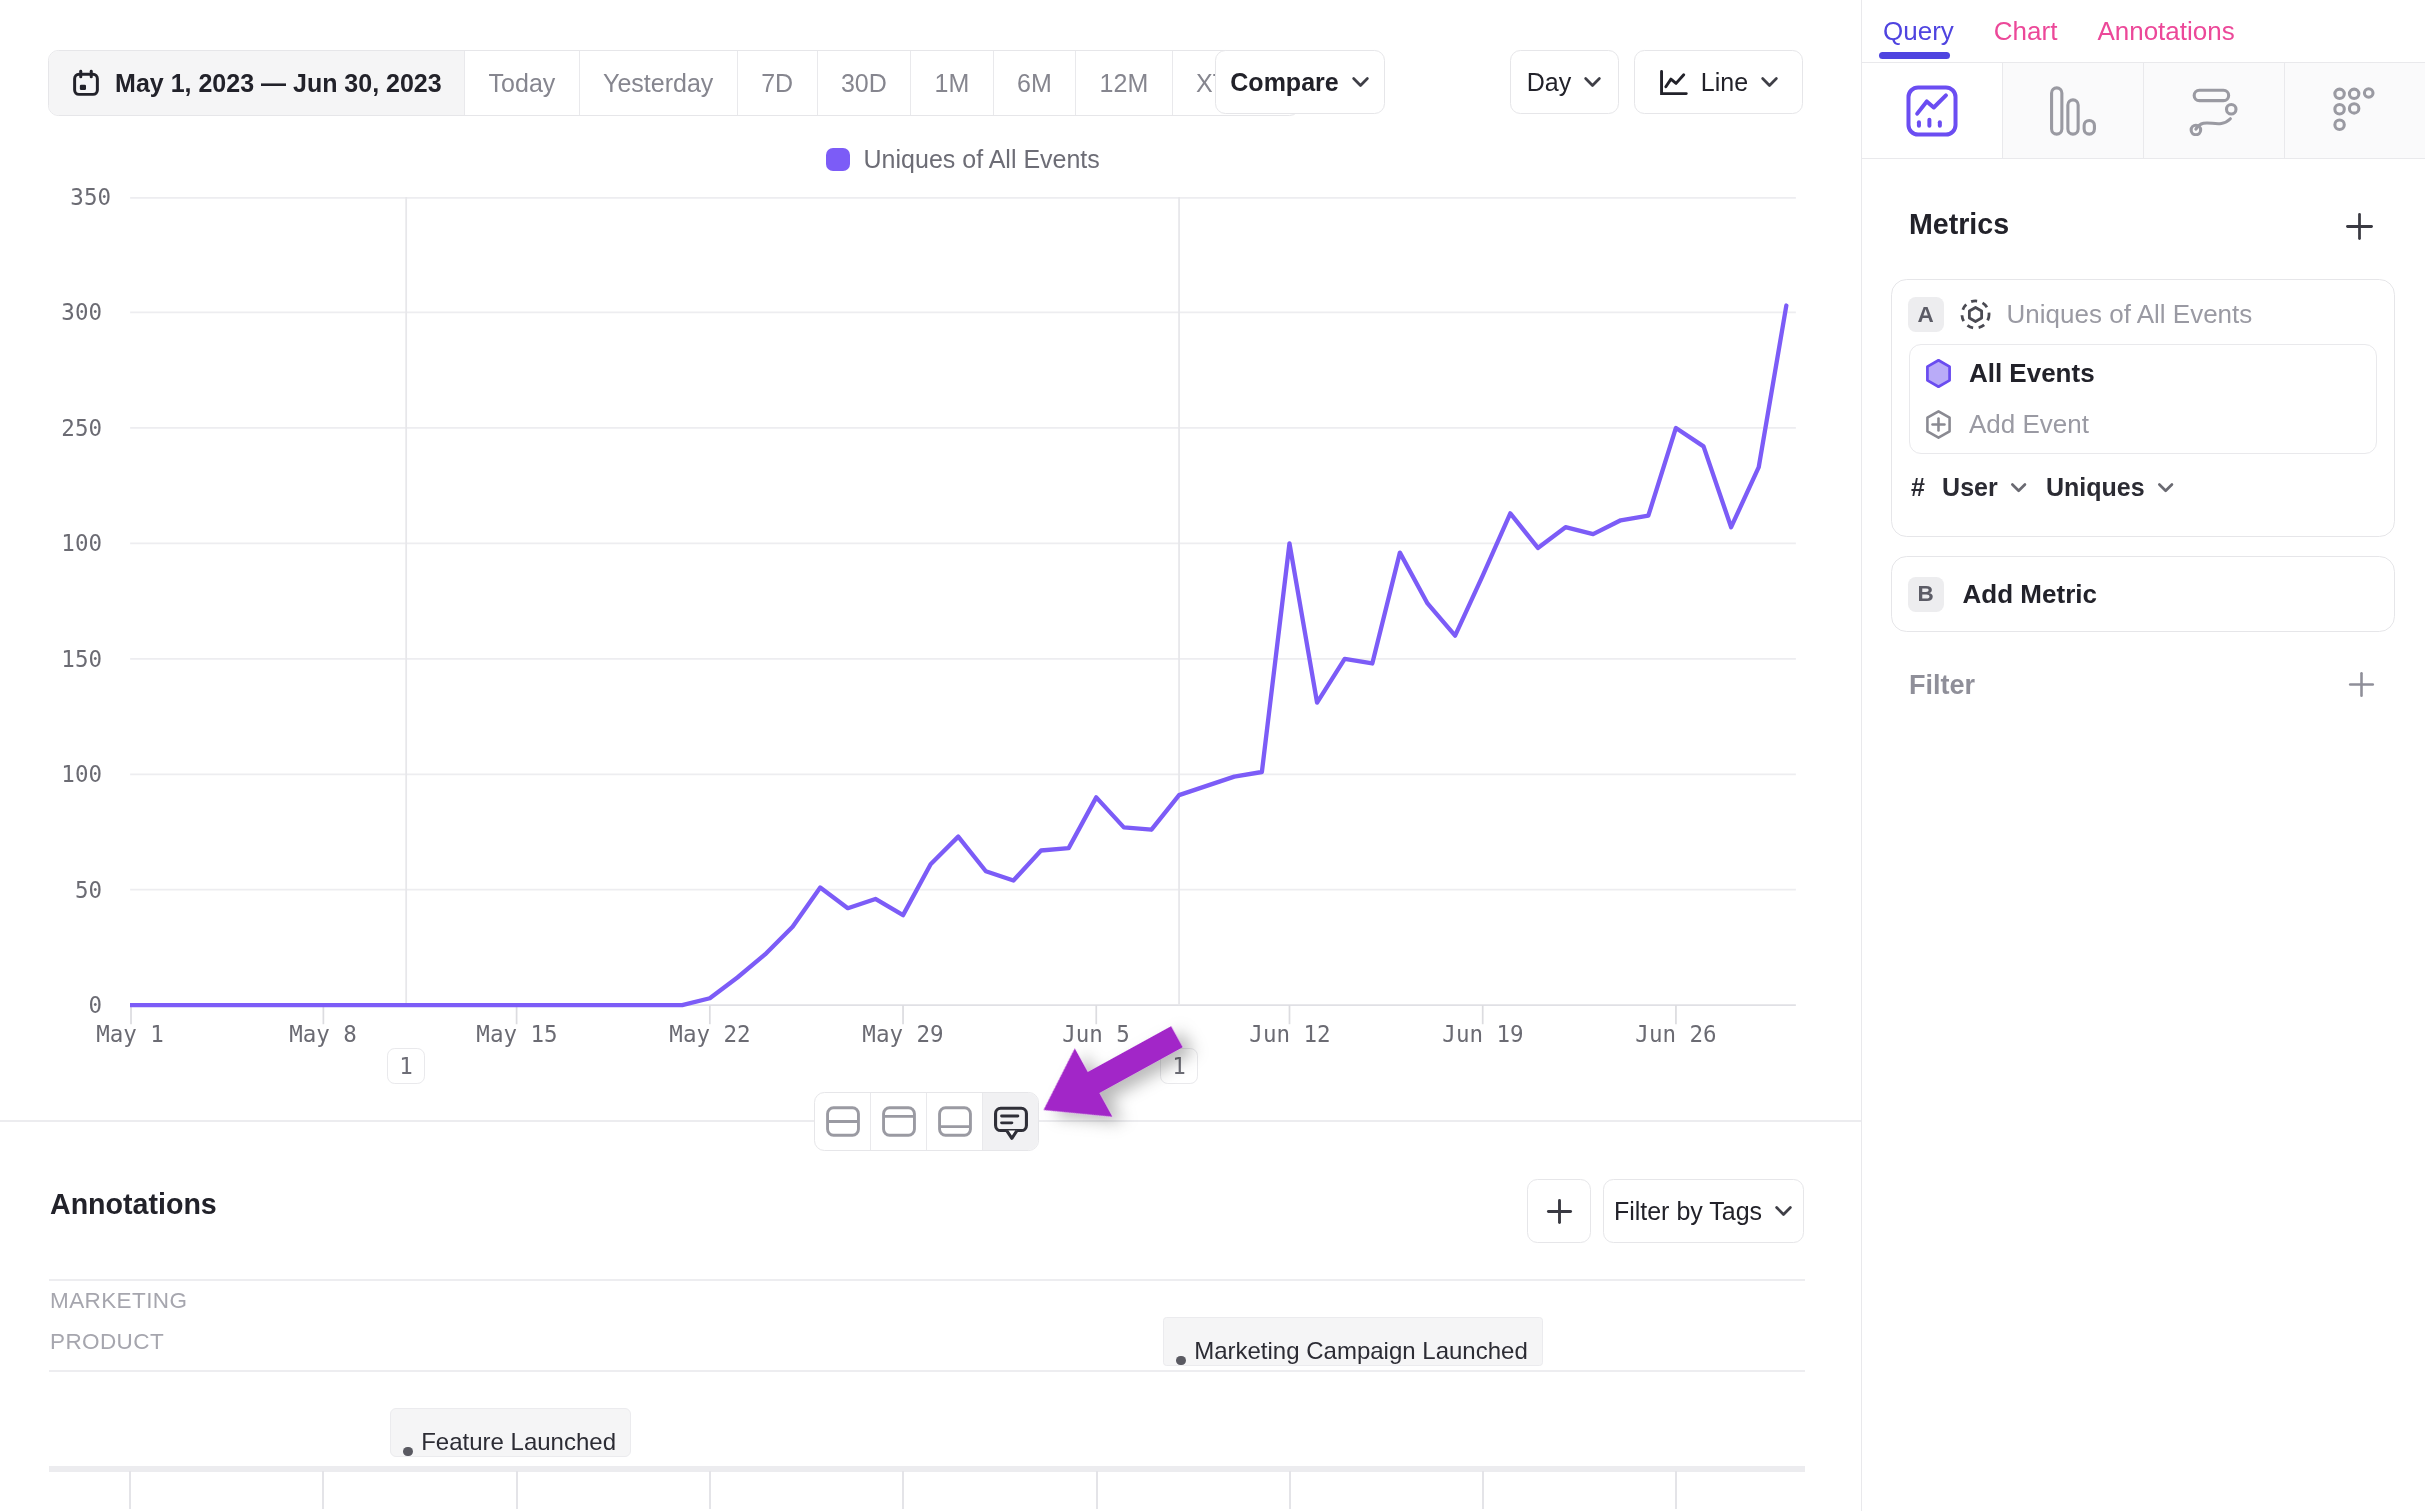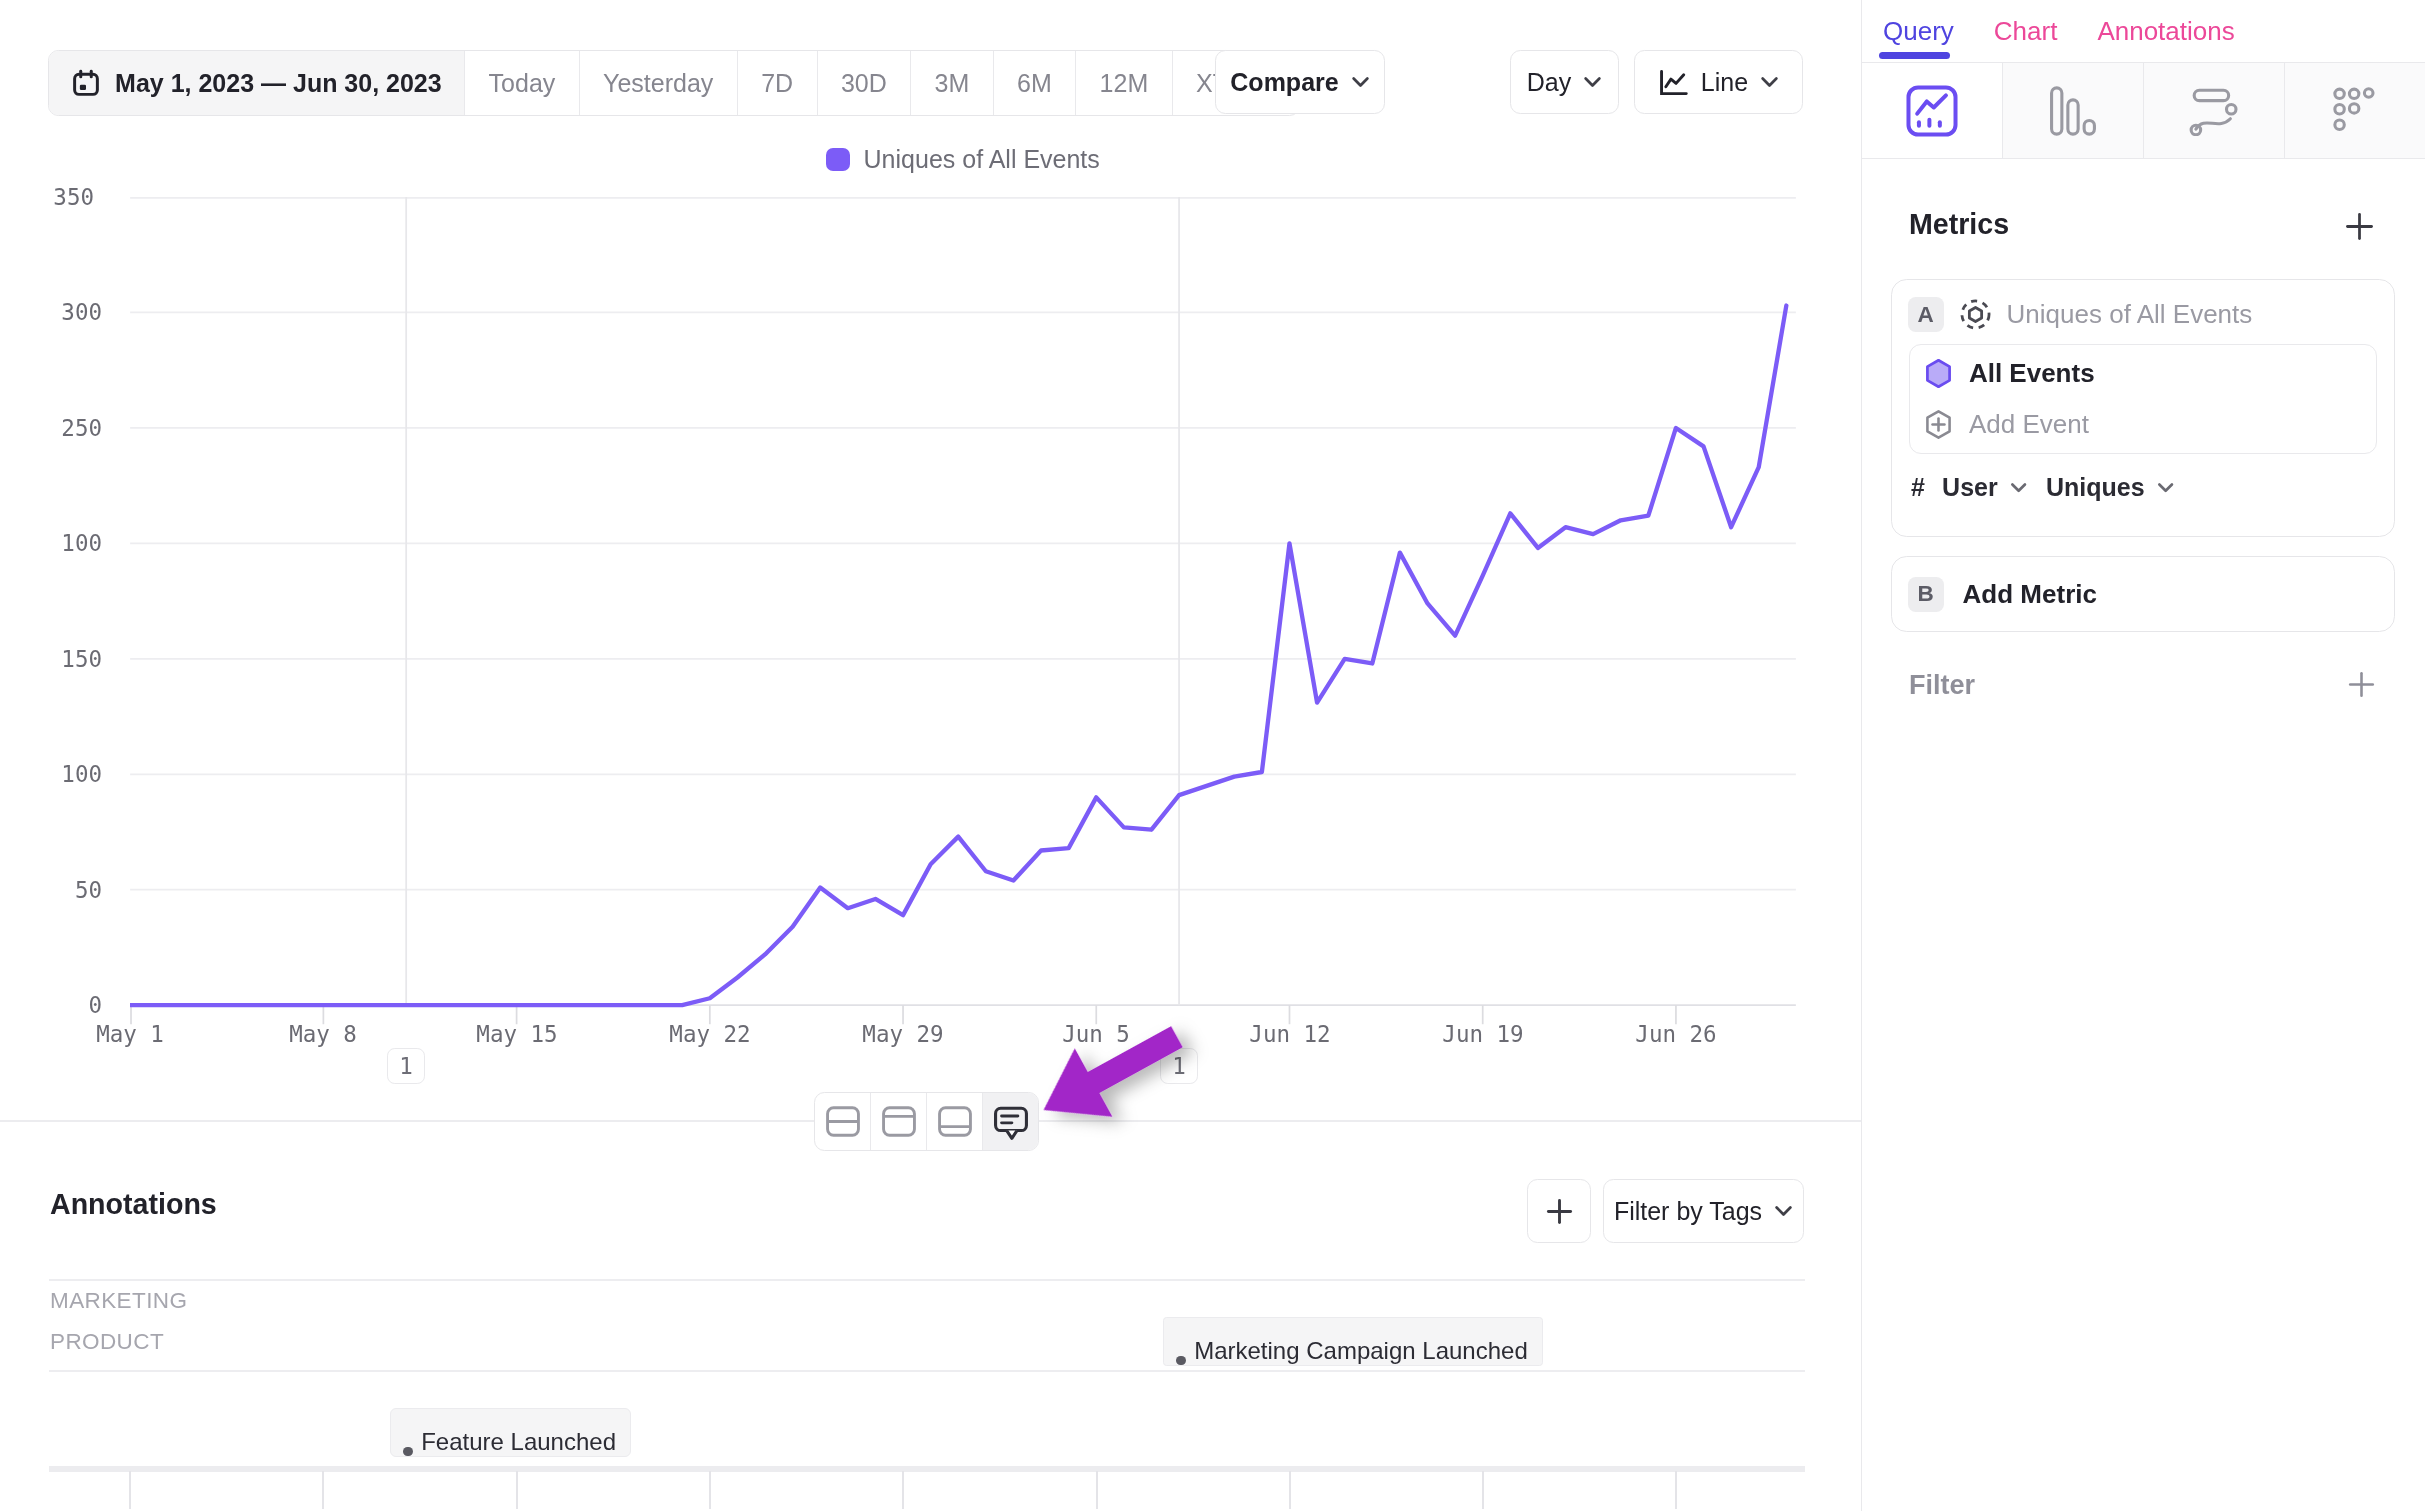--- a/index.html
+++ b/index.html
@@ -108,21 +108,21 @@
           <line x1="10" y1="2.5" x2="10" y2="9" stroke="#22222a" stroke-width="3.4" stroke-linecap="round"></line>
           <line x1="22" y1="2.5" x2="22" y2="9" stroke="#22222a" stroke-width="3.4" stroke-linecap="round"></line>
           <rect x="9" y="18" width="7" height="6" rx="1.5" fill="#22222a"></rect>
         </svg>
         <span>May 1, 2023 — Jun 30, 2023</span>
       </div>
       <div class="seg">Today</div>
       <div class="seg">Yesterday</div>
       <div class="seg">7D</div>
       <div class="seg">30D</div>
-      <div class="seg">3M</div>
+      <div class="seg">1M</div>
       <div class="seg">6M</div>
       <div class="seg">12M</div>
       <div class="seg">
         <span>XTD</span>
         <svg class="chev" width="19" height="12" viewBox="0 0 22 14">
           <polyline points="3,3 11,11 19,3" fill="none" stroke="#86868f" stroke-width="3.2" stroke-linecap="round" stroke-linejoin="round"></polyline>
         </svg>
       </div>
     </div>
 
@@ -180,21 +180,21 @@
             <line x1="893.2" x2="893.2" y1="934" y2="956" stroke="#dcdce0" stroke-width="2"></line>
             <line x1="1116.5" x2="1116.5" y1="934" y2="956" stroke="#dcdce0" stroke-width="2"></line>
             <line x1="1339.8000000000002" x2="1339.8000000000002" y1="934" y2="956" stroke="#dcdce0" stroke-width="2"></line>
             <line x1="1563.1000000000001" x2="1563.1000000000001" y1="934" y2="956" stroke="#dcdce0" stroke-width="2"></line>
             <line x1="1786.4" x2="1786.4" y1="934" y2="956" stroke="#dcdce0" stroke-width="2"></line>
           </g>
         <polyline id="series-line" fill="none" stroke-width="5" stroke-linejoin="round" stroke-linecap="round" stroke="#7c5cf7" points="0.0,934.0 31.9,934.0 63.8,934.0 95.7,934.0 127.6,934.0 159.5,934.0 191.4,934.0 223.3,934.0 255.2,934.0 287.1,934.0 319.0,934.0 350.9,934.0 382.8,934.0 414.7,934.0 446.6,934.0 478.5,934.0 510.4,934.0 542.3,934.0 574.2,934.0 606.1,934.0 638.0,934.0 669.9,926.0 701.8,902.0 733.7,875.3 765.6,843.3 797.5,797.9 829.4,821.9 861.3,811.2 893.2,829.9 925.1,771.2 957.0,739.2 988.9,779.2 1020.8,789.9 1052.7,755.2 1084.6,752.5 1116.5,693.8 1148.4,728.5 1180.3,731.2 1212.2,691.2 1244.1,680.5 1276.0,669.8 1307.9,664.5 1339.8,400.3 1371.7,584.4 1403.6,533.7 1435.5,539.1 1467.4,411.0 1499.3,469.7 1531.2,507.0 1563.1,437.6 1595.0,365.6 1626.9,405.6 1658.8,381.6 1690.7,389.6 1722.6,373.6 1754.5,368.3 1786.4,266.9 1818.3,288.2 1850.2,381.6 1882.1,312.2 1914.0,125.4"></polyline>
       </svg>
     </div>
     <div id="y-labels">
-        <div class="ytick mono" style="position: absolute; left: 21px; top: 184px;">350</div>
+        <div class="ytick mono" style="position: absolute; left: 38px; top: 184px;">350</div>
         <div class="ytick mono" style="position: absolute; left: 29px; top: 299px;">300</div>
         <div class="ytick mono" style="position: absolute; left: 29px; top: 415px;">250</div>
         <div class="ytick mono" style="position: absolute; left: 29px; top: 530px;">100</div>
         <div class="ytick mono" style="position: absolute; left: 29px; top: 646px;">150</div>
         <div class="ytick mono" style="position: absolute; left: 29px; top: 761px;">100</div>
         <div class="ytick mono" style="position: absolute; left: 29px; top: 877px;">50</div>
         <div class="ytick mono" style="position: absolute; left: 29px; top: 992px;">0</div>
       </div>
     <div id="x-labels">
         <div class="xtick mono" style="position: absolute; left: 65px; top: 1021px;">May 1</div>

